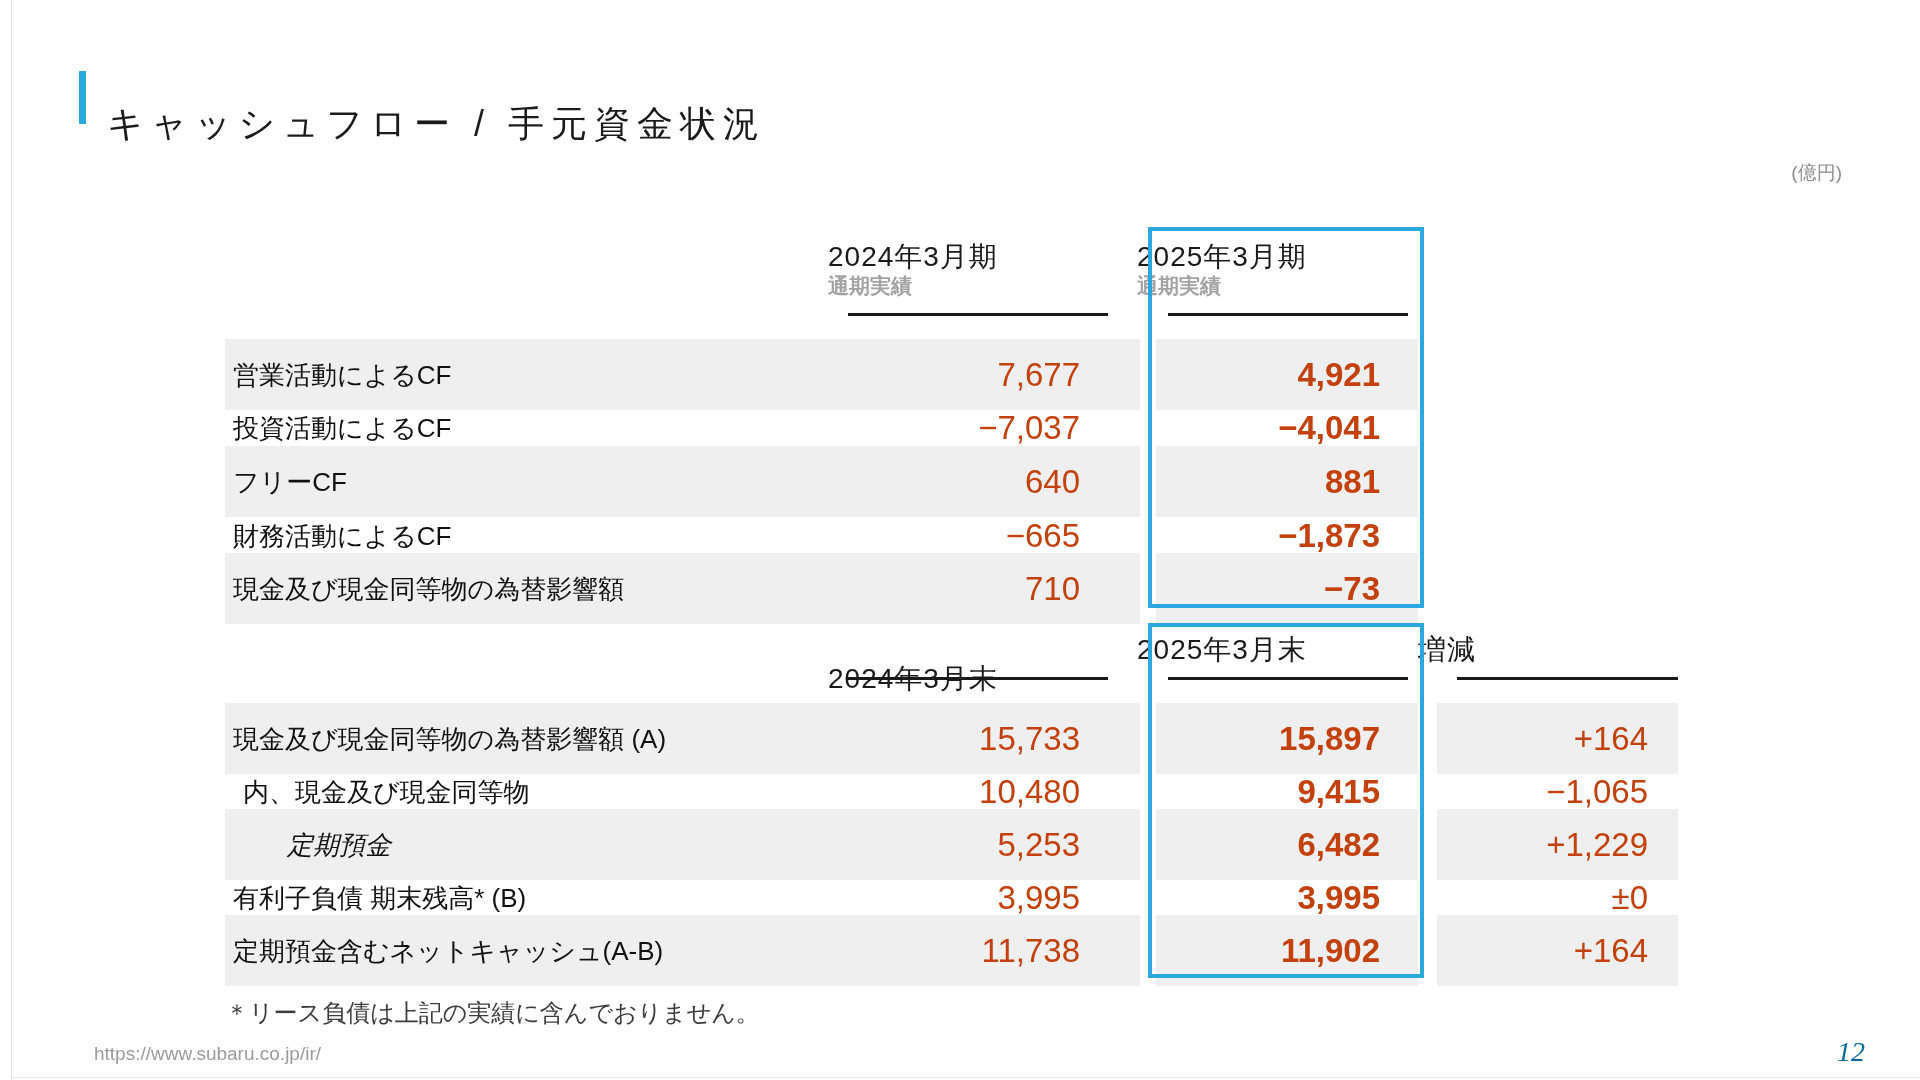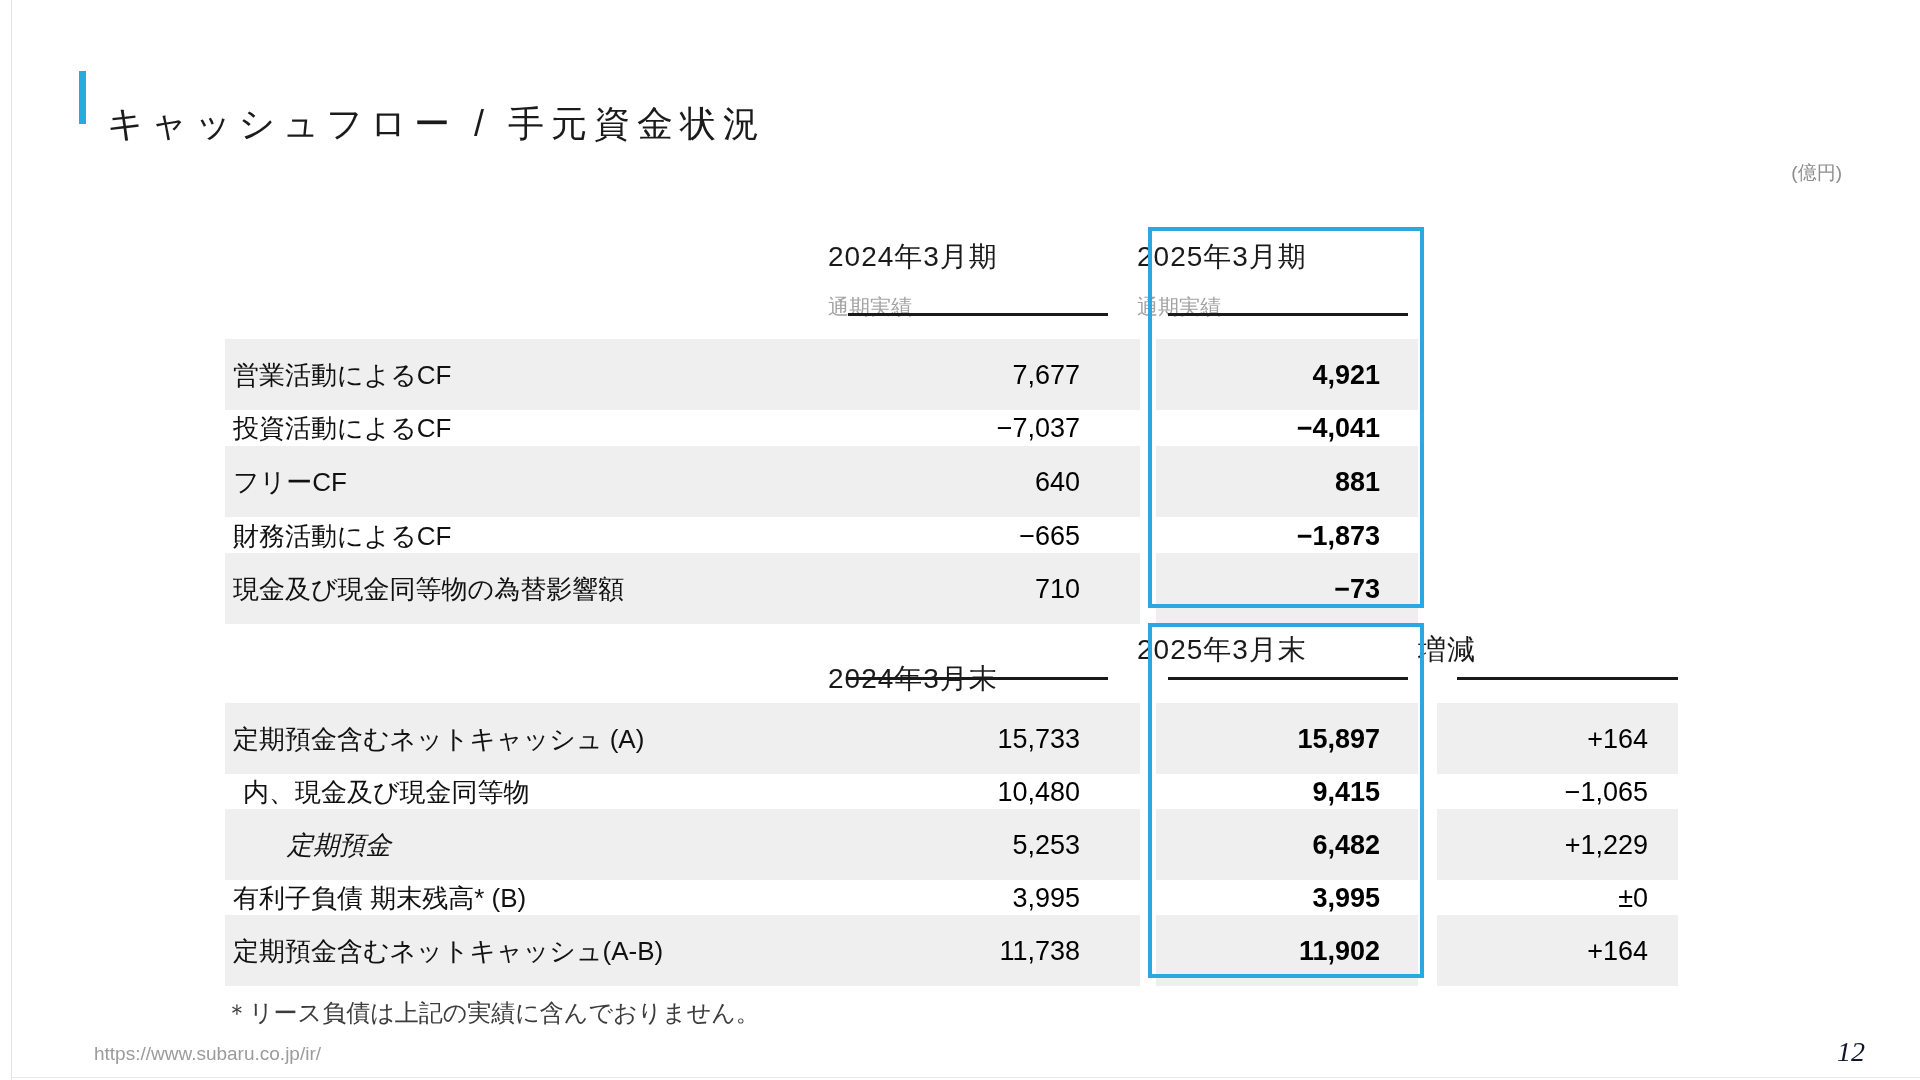--- a/index.html
+++ b/index.html
@@ -13,49 +13,49 @@
   
   .title-bar{position:absolute;left:79px;top:71px;width:7px;height:53px;background:var(--blue);}
   .page-title{position:absolute;left:107px;top:76px;font-size:36px;letter-spacing:7px;
               color:#1b1b1b;font-weight:500;white-space:nowrap;}
 
   .unit-note{position:absolute;right:78px;top:160px;font-size:19px;color:#8c8c8c;}
 
   
   .colhead{position:absolute;width:300px;text-align:left;line-height:1.15;}
   .colhead .main-label{font-size:28px;color:#1a1a1a;letter-spacing:1px;}
-  .colhead .sub-label{font-size:21px;color:#a3a3a3;margin-top:22px;}
+  .colhead .sub-label{font-size:21px;color:#a3a3a3;margin-top:1px;font-weight:bold;}
 
   .ul{position:absolute;height:3px;background:#1a1a1a;}
 
   
   .hbox{position:absolute;border:4px solid var(--blue);background:transparent;
         z-index:6;pointer-events:none;}
 
   
   .trow{position:absolute;left:0;width:1920px;height:53px;}
   .seg{position:absolute;top:0;height:71px;}
   .seg.main{left:225px;width:915px;}
   .seg.box{left:1156px;width:262px;}
   .seg.chg{left:1437px;width:241px;}
   .trow.odd .seg{background:var(--stripe);}
 
   .rlabel{position:absolute;left:8px;top:50%;transform:translateY(-50%);
           font-size:26px;color:#111;white-space:nowrap;}
   .rlabel.ind1{left:18px;}
   .rlabel.ind2{left:62px;font-style:italic;}
   .rval{position:absolute;top:50%;transform:translateY(-50%);
-        font-size:27px;color:#000000;white-space:nowrap;}
+        font-size:33px;color:#c2410c;white-space:nowrap;}
   .seg.main .rval{right:60px;}
   .seg.box  .rval{right:38px;font-weight:bold;}
   .seg.chg  .rval{right:30px;}
 
   .footnote{position:absolute;left:225px;top:997px;font-size:24px;color:#3c3c3c;}
   .source-url{position:absolute;left:94px;top:1043px;font-size:19px;color:#9b9b9b;}
-  .page-number{position:absolute;right:55px;top:1036px;font-size:28px;color:#0f172a;
+  .page-number{position:absolute;right:55px;top:1036px;font-size:28px;color:#0369a1;
                font-family:"Liberation Serif","DejaVu Serif",serif;font-style:italic;}
 
   :root{--blue:#29a9e0;--stripe:#efefef;}
 </style>
 </head>
 <body>
 
 <div class="edge-v"></div>
 <div class="edge-h"></div>
 
@@ -131,21 +131,21 @@
 </div>
 <div class="colhead" style="left:1418px;top:634px;">
   <div class="main-label">増減</div>
 </div>
 <div class="ul" style="left:848px;top:677px;width:260px;"></div>
 <div class="ul" style="left:1168px;top:677px;width:240px;"></div>
 <div class="ul" style="left:1457px;top:677px;width:221px;"></div>
 
 <div class="trow odd" style="top:703px;">
   <div class="seg main">
-    <span class="rlabel">定期預金含むネットキャッシュ (A)</span>
+    <span class="rlabel">現金及び現金同等物の為替影響額 (A)</span>
     <span class="rval">15,733</span>
   </div>
   <div class="seg box">
     <span class="rval">15,897</span>
   </div>
   <div class="seg chg">
     <span class="rval">+164</span>
   </div>
 </div>
 <div class="trow" style="top:756px;">

